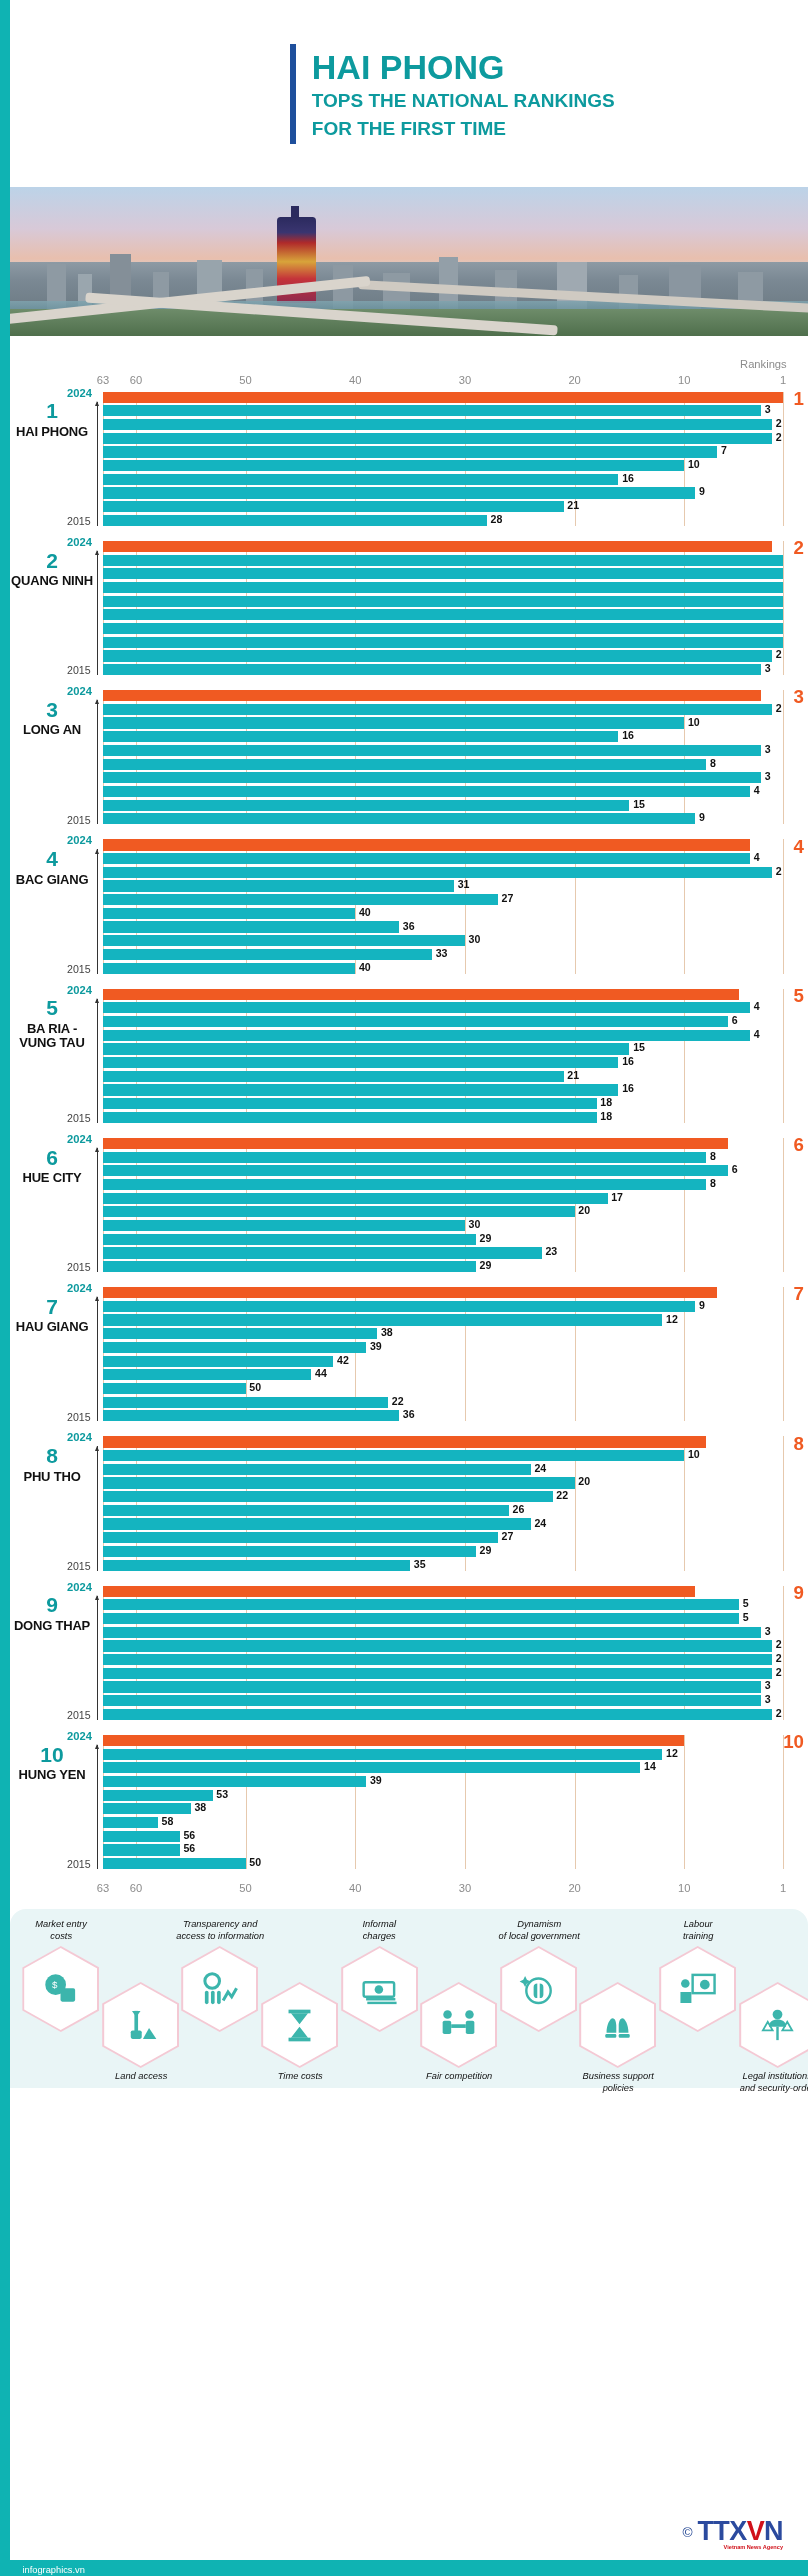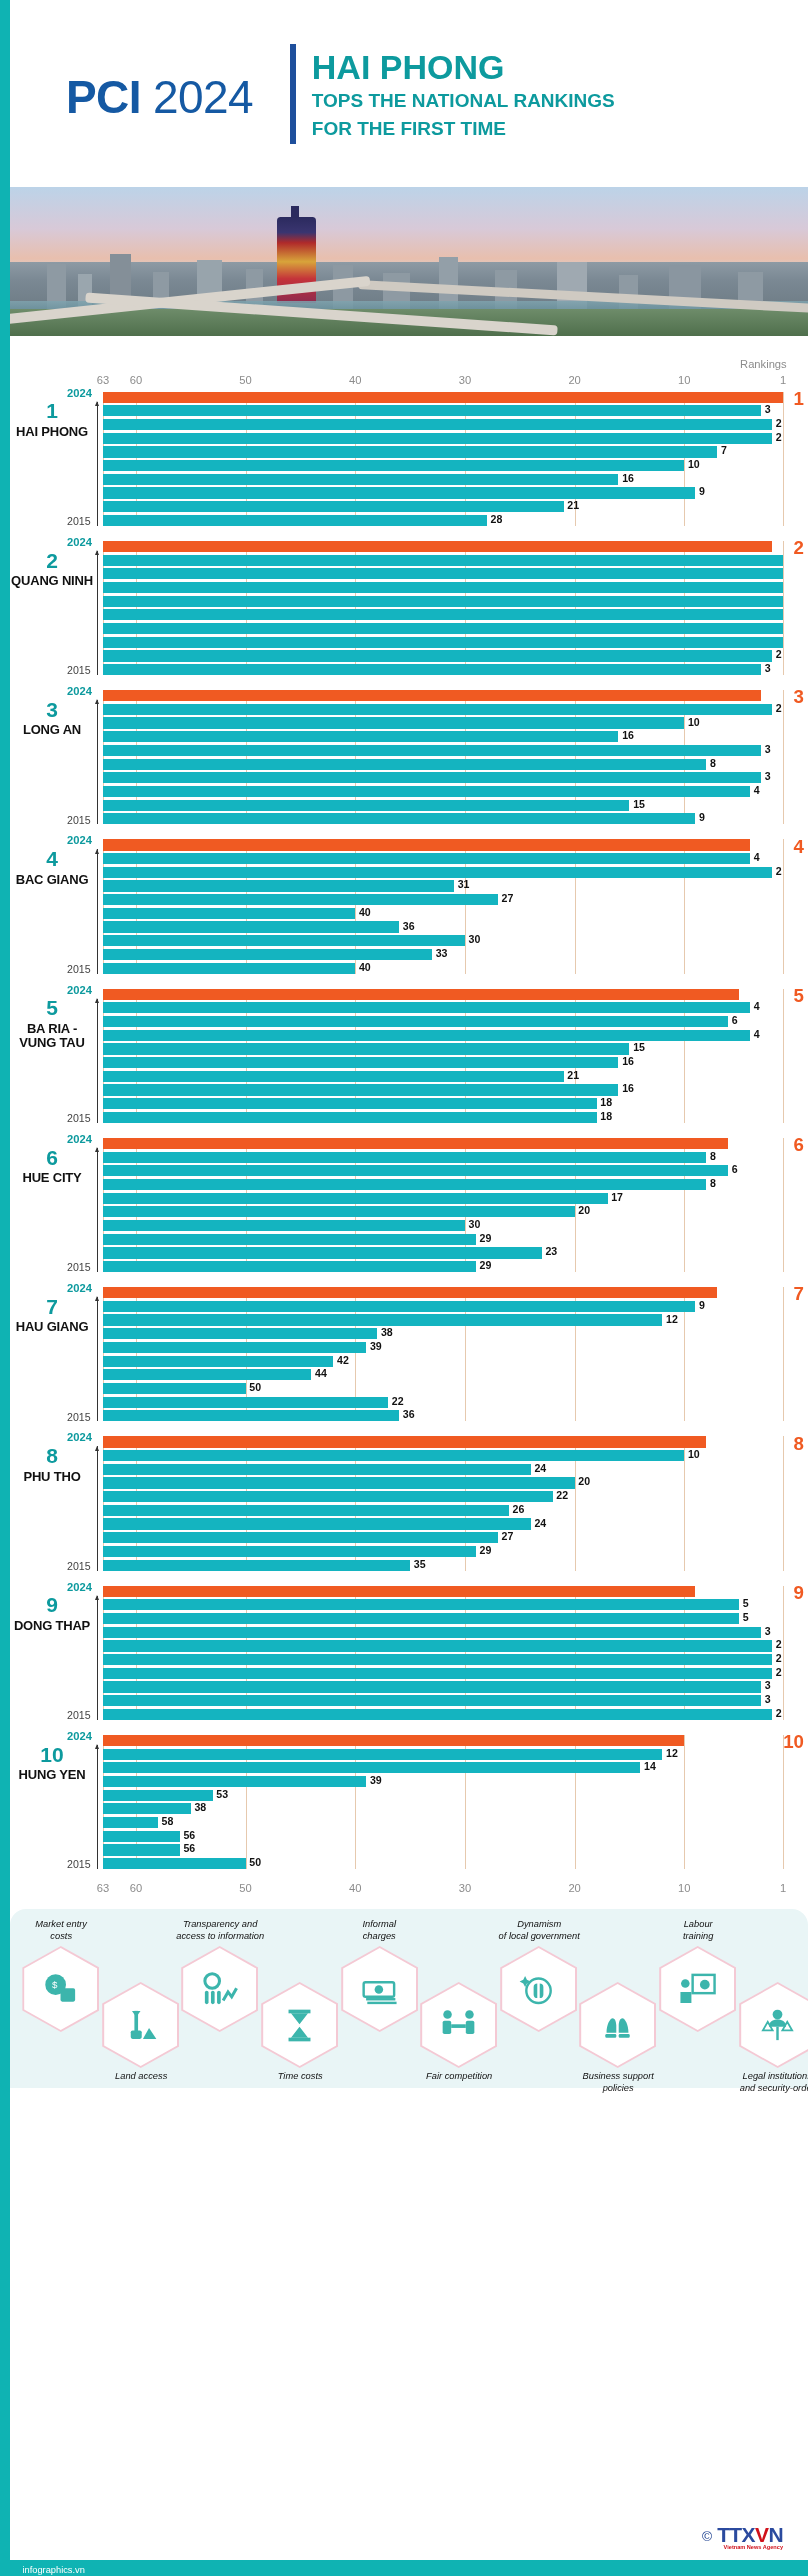--- a/index.html
+++ b/index.html
@@ -202,35 +202,31 @@
     background:#0fb3b3;
   }
   .foot-src {
     position:absolute; bottom:1.2px; left:12.4px; font-size:9.3px; color:#fff;
   }
   .logo-wrap {
     position:absolute; bottom:26px; right:25px;
     display:flex; align-items:center; gap:5px;
   }
   .copy { font-size:13.7px; color:#1b3f8f; }
-  .ttx { font-size:21px; font-weight:bold; color:#2b4a9e; letter-spacing:-0.6px; position:relative;}
+  .ttx { font-size:27px; font-weight:bold; color:#2b4a9e; letter-spacing:-0.6px; position:relative;}
   .ttx .vred { color:#d0111a; }
   .vna { font-size:5.6px; color:#d0111a; font-weight:bold; text-align:right; margin-top:-2.5px;}
 </style>
 </head>
 <body>
 
 <div class="page">
 
   <div class="header">
     <div class="brand">
-      <div class="brand-title">
-        <span>PCI</span>
-        <span class="thin">2024</span>
-      </div>
     </div>
     <div class="divider-bar"></div>
     <div class="headline">
       <div class="h1">HAI PHONG</div>
       <div class="h2">TOPS THE NATIONAL RANKINGS</div>
       <div class="h2">FOR THE FIRST TIME</div>
     </div>
   </div>
 
   <div class="photo">

